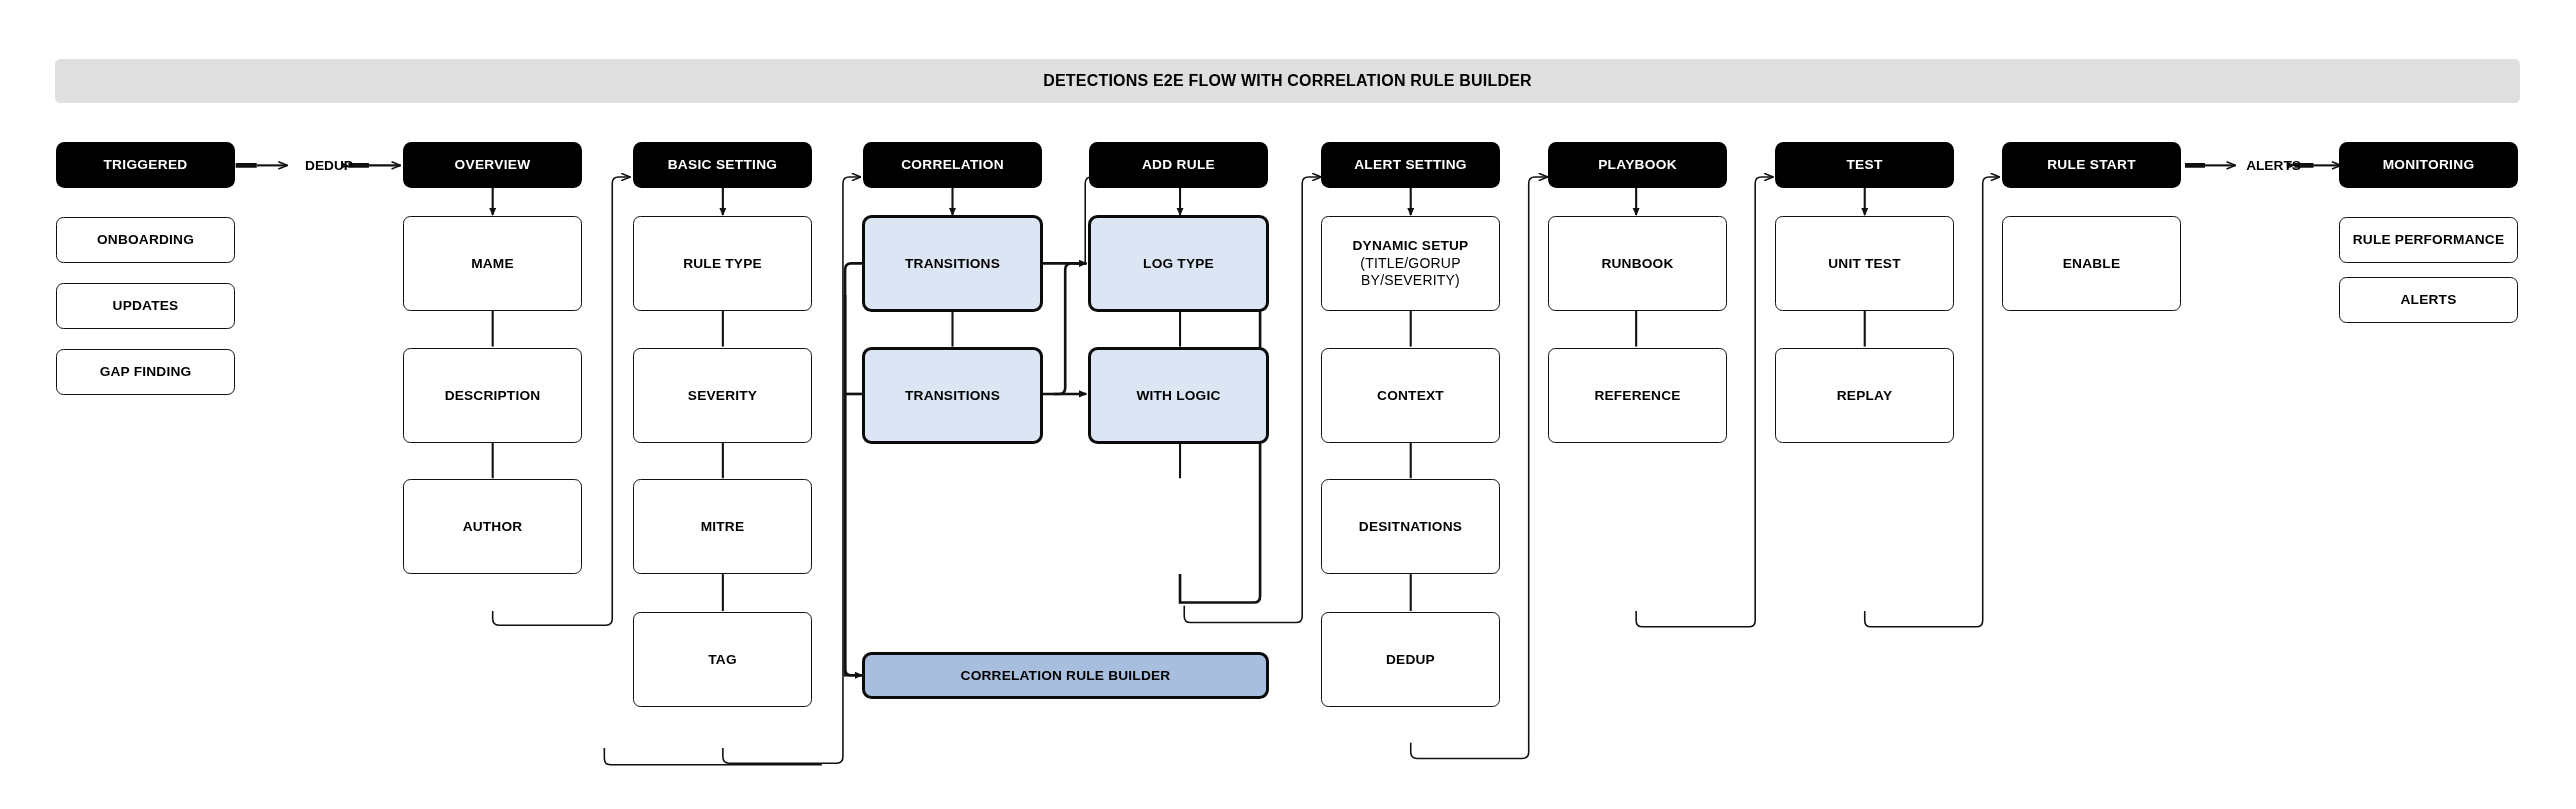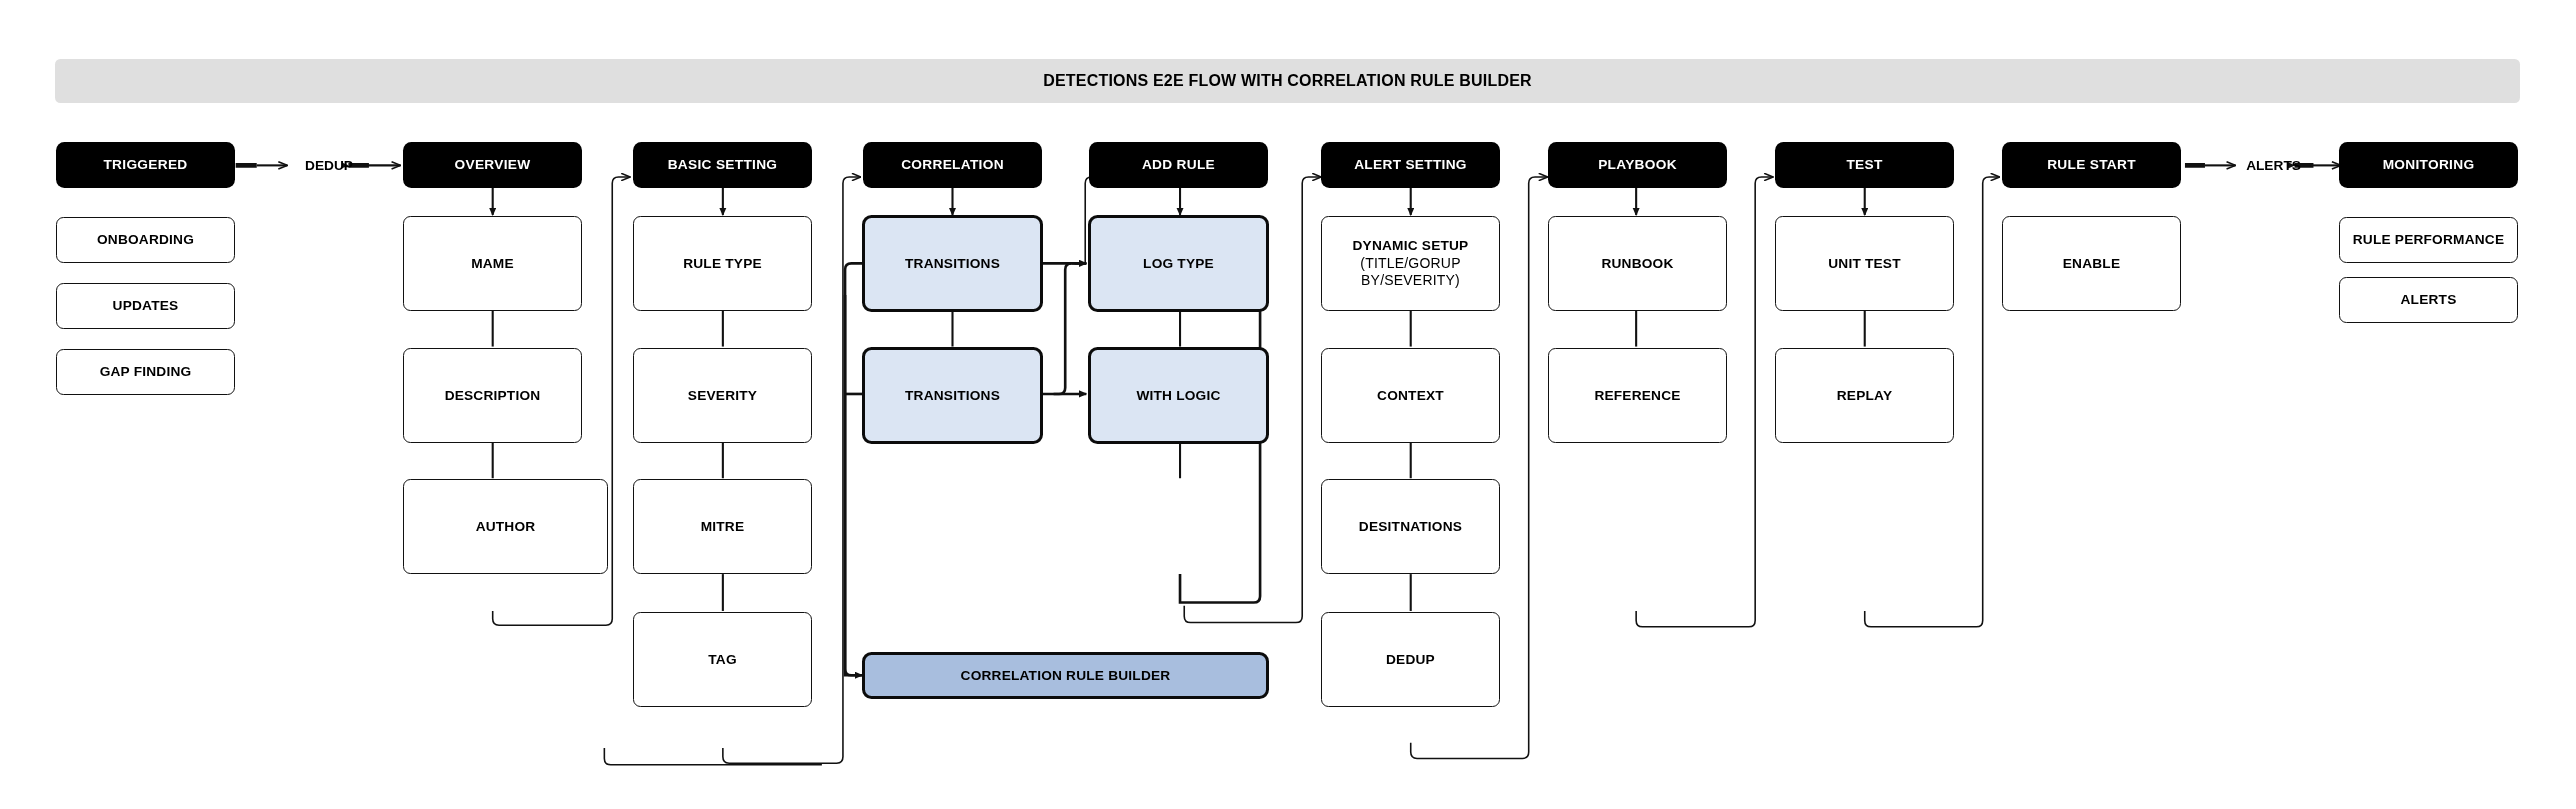--- a/index.html
+++ b/index.html
@@ -127,21 +127,21 @@
   <div class="node hdr" style="left:56px;top:142px;width:179px;height:46px;">TRIGGERED</div>
   <div class="node plain" style="left:56px;top:217px;width:179px;height:46px;">ONBOARDING</div>
   <div class="node plain" style="left:56px;top:283px;width:179px;height:46px;">UPDATES</div>
   <div class="node plain" style="left:56px;top:349px;width:179px;height:46px;">GAP FINDING</div>
 
   <div class="lbl" style="left:292px;top:153px;width:74px;height:25px;">DEDUP</div>
 
   <div class="node hdr" style="left:403px;top:142px;width:179px;height:46px;">OVERVIEW</div>
   <div class="node plain" style="left:403px;top:348px;width:179px;height:95px;">DESCRIPTION</div>
   <div class="node plain" style="left:403px;top:216px;width:179px;height:95px;">MAME</div>
-  <div class="node plain" style="left:403px;top:479px;width:205px;height:95px;">AUTHOR</div>
+  <div class="node plain" style="left:403px;top:479px;width:179px;height:95px;">AUTHOR</div>
 
   <div class="node hdr" style="left:633px;top:142px;width:179px;height:46px;">BASIC SETTING</div>
   <div class="node plain" style="left:633px;top:216px;width:179px;height:95px;">RULE TYPE</div>
   <div class="node plain" style="left:633px;top:348px;width:179px;height:95px;">SEVERITY</div>
   <div class="node plain" style="left:633px;top:479px;width:179px;height:95px;">MITRE</div>
   <div class="node plain" style="left:633px;top:612px;width:179px;height:95px;">TAG</div>
 
   <div class="node hdr" style="left:863px;top:142px;width:179px;height:46px;">CORRELATION</div>
   <div class="node blue" style="left:862px;top:215px;width:181px;height:97px;">TRANSITIONS</div>
   <div class="node blue" style="left:862px;top:347px;width:181px;height:97px;">TRANSITIONS</div>

